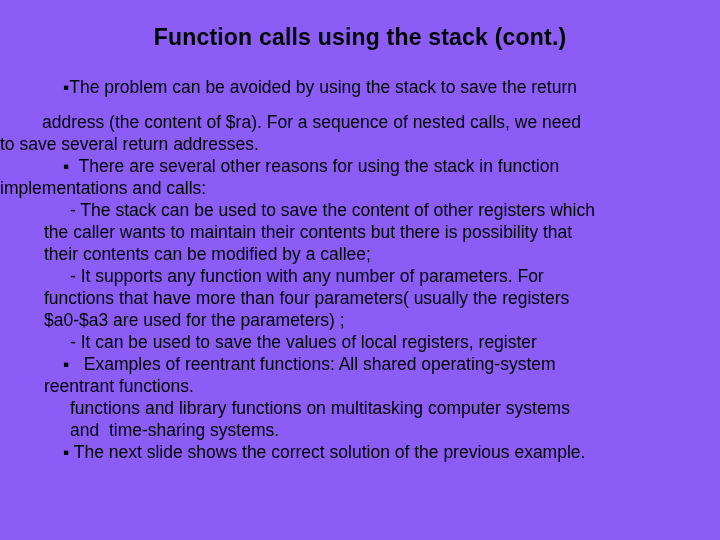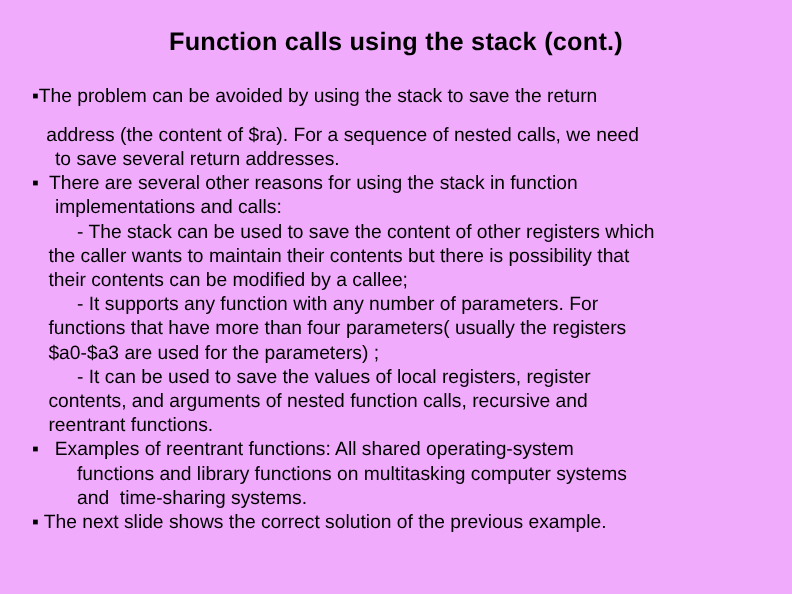--- a/index.html
+++ b/index.html
@@ -4,21 +4,21 @@
 <style>
   html, body {
     margin: 0;
     padding: 0;
     background: #ffffff;
   }
   .slide {
     position: relative;
     width: 720px;
     height: 540px;
-    background: #f0abfc;
+    background: #8b5cf6;
     color: #000000;
     font-family: "Liberation Sans", "DejaVu Sans", sans-serif;
     overflow: hidden;
   }
   .title {
     position: absolute;
     top: 24px;
     left: 0;
     width: 720px;
     text-align: center;
@@ -33,22 +33,22 @@
     left: 0;
     width: 720px;
     font-size: 17.5px;
     line-height: 22px;
   }
   .line {
     white-space: pre;
   }
   
   .p42 { padding-left: 42px; margin-top: 13px; }
-  .p45 { padding-left: 29px; }
-  .p50 { padding-left: 50px; }
+  .p45 { padding-left: 63px; }
+  .p50 { }
   .p70 { padding-left: 70px; }
   .p76 { padding-left: 44px; }
 </style>
 </head>
 <body>
 
 <div class="slide">
   <div class="title">Function calls using the stack (cont.)</div>
 
   <div class="body">
@@ -57,20 +57,19 @@
     <div class="line p50">to save several return addresses.</div>
     <div class="line p45">▪  There are several other reasons for using the stack in function</div>
     <div class="line p50">implementations and calls:</div>
     <div class="line p70">- The stack can be used to save the content of other registers which</div>
     <div class="line p76">the caller wants to maintain their contents but there is possibility that</div>
     <div class="line p76">their contents can be modified by a callee;</div>
     <div class="line p70">- It supports any function with any number of parameters. For</div>
     <div class="line p76">functions that have more than four parameters( usually the registers</div>
     <div class="line p76">$a0-$a3 are used for the parameters) ;</div>
     <div class="line p70">- It can be used to save the values of local registers, register</div>
-    <div class="line p76">contents, and arguments of nested function calls, recursive and</div>
+    <div class="line p45">▪   Examples of reentrant functions: All shared operating-system</div>
     <div class="line p76">reentrant functions.</div>
-    <div class="line p45">▪   Examples of reentrant functions: All shared operating-system</div>
     <div class="line p70">functions and library functions on multitasking computer systems</div>
     <div class="line p70">and  time-sharing systems.</div>
     <div class="line p45">▪ The next slide shows the correct solution of the previous example.</div>
   </div>
 </div>
 
 </body></html>

